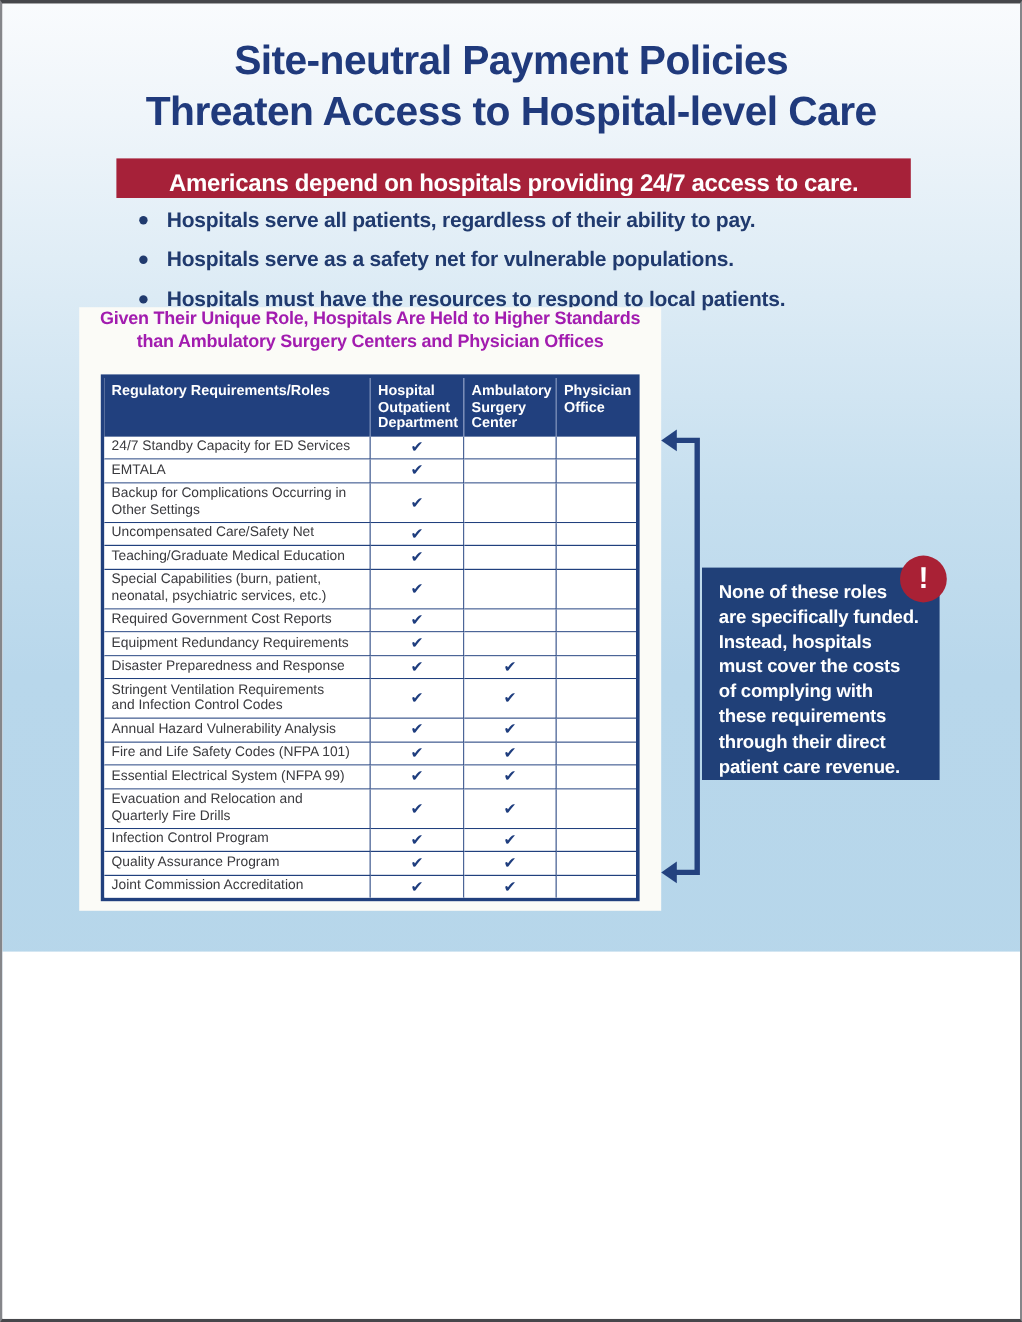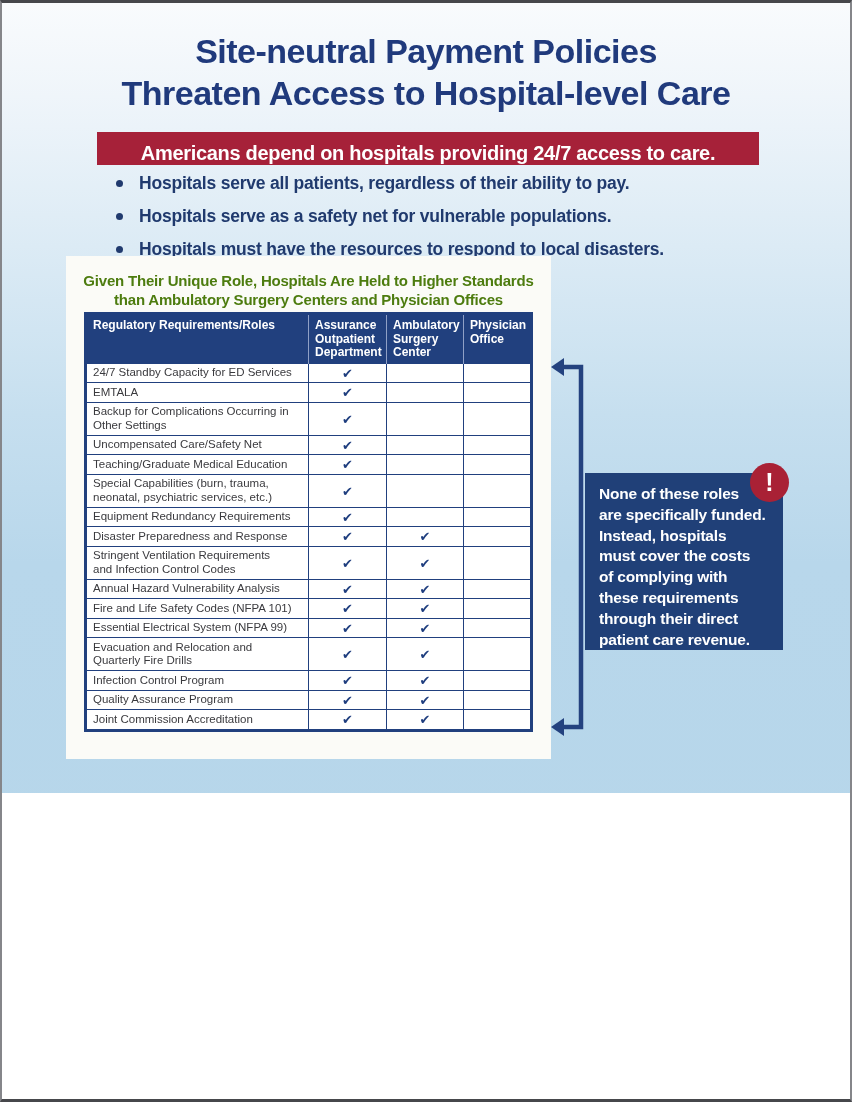--- a/index.html
+++ b/index.html
@@ -22,21 +22,21 @@
   .banner {
     position:absolute; left:95px; top:129px; width:662px; height:33px;
     background:#a62139; color:#ffffff; font-weight:bold; font-size:20px; letter-spacing:-0.3px;
     display:flex; align-items:flex-end; justify-content:center;
   }
   .top-bullets { position:absolute; left:114px; top:169px; list-style:none; }
   .top-bullets li { display:flex; align-items:flex-start; margin-bottom:11px; color:#203a6e; font-weight:bold; font-size:17.5px; line-height:22px; letter-spacing:-0.2px; }
   .top-bullets .dot { flex:0 0 auto; width:7px; height:7px; border-radius:50%; background:#203a6e; margin:8px 16px 0 0; }
 
   .panel { position:absolute; left:64px; top:253px; width:485px; height:503px; background:#fbfbf7; }
-  .panel-heading { padding-top:15px; text-align:center; color:#4d7c0f; font-weight:bold; font-size:15px; line-height:19px; letter-spacing:-0.2px; }
+  .panel-heading { padding-top:0; text-align:center; color:#a21caf; font-weight:bold; font-size:15px; line-height:19px; letter-spacing:-0.2px; }
 
   table.std { position:absolute; left:18px; top:56px; width:449px; border-collapse:separate; border-spacing:0; border:3px solid #21407e; table-layout:fixed; background:#fff; }
   table.std th {
     background:#21407e; color:#fff; font-weight:bold; font-size:12px; line-height:13.5px;
     text-align:left; vertical-align:top; padding:4px 6px; white-space:pre-line;
     border-right:1px solid #8fa0c6;
   }
   table.std th:last-child { border-right:0; }
   table.std td { border-right:1.5px solid #21407e; border-bottom:1.5px solid #21407e; background:#fff; }
   table.std td:last-child { border-right:0; }
@@ -77,40 +77,40 @@
         <li>
           <span class="dot"></span>
           <span>Hospitals serve all patients, regardless of their ability to pay.</span>
         </li>
         <li>
           <span class="dot"></span>
           <span>Hospitals serve as a safety net for vulnerable populations.</span>
         </li>
         <li>
           <span class="dot"></span>
-          <span>Hospitals must have the resources to respond to local disasters.</span>
+          <span>Hospitals must have the resources to respond to local patients.</span>
         </li>
       </ul>
 
     <div class="panel">
       <div class="panel-heading">
         <div>Given Their Unique Role, Hospitals Are Held to Higher Standards</div>
         <div>than Ambulatory Surgery Centers and Physician Offices</div>
       </div>
       <table class="std">
         <colgroup>
           <col style="width:222px">
             <col style="width:78px">
             <col style="width:77px">
             <col style="width:66px">
         </colgroup>
         <thead>
             <tr id="std-thead-row">
               <th>Regulatory Requirements/Roles</th>
-              <th>Assurance
+              <th>Hospital
 Outpatient
 Department</th>
               <th>Ambulatory
 Surgery
 Center</th>
               <th>Physician
 Office</th>
             </tr>
           </thead>
         <tbody id="std-tbody">
@@ -139,22 +139,28 @@
               <td class="chk"></td>
               <td class="chk"></td>
             </tr>
             <tr>
               <td class="lbl">Teaching/Graduate Medical Education</td>
               <td class="chk"><span class="check">✔</span></td>
               <td class="chk"></td>
               <td class="chk"></td>
             </tr>
             <tr>
-              <td class="lbl">Special Capabilities (burn, trauma,
+              <td class="lbl">Special Capabilities (burn, patient,
 neonatal, psychiatric services, etc.)</td>
+              <td class="chk"><span class="check">✔</span></td>
+              <td class="chk"></td>
+              <td class="chk"></td>
+            </tr>
+            <tr>
+              <td class="lbl">Required Government Cost Reports</td>
               <td class="chk"><span class="check">✔</span></td>
               <td class="chk"></td>
               <td class="chk"></td>
             </tr>
             <tr>
               <td class="lbl">Equipment Redundancy Requirements</td>
               <td class="chk"><span class="check">✔</span></td>
               <td class="chk"></td>
               <td class="chk"></td>
             </tr>

